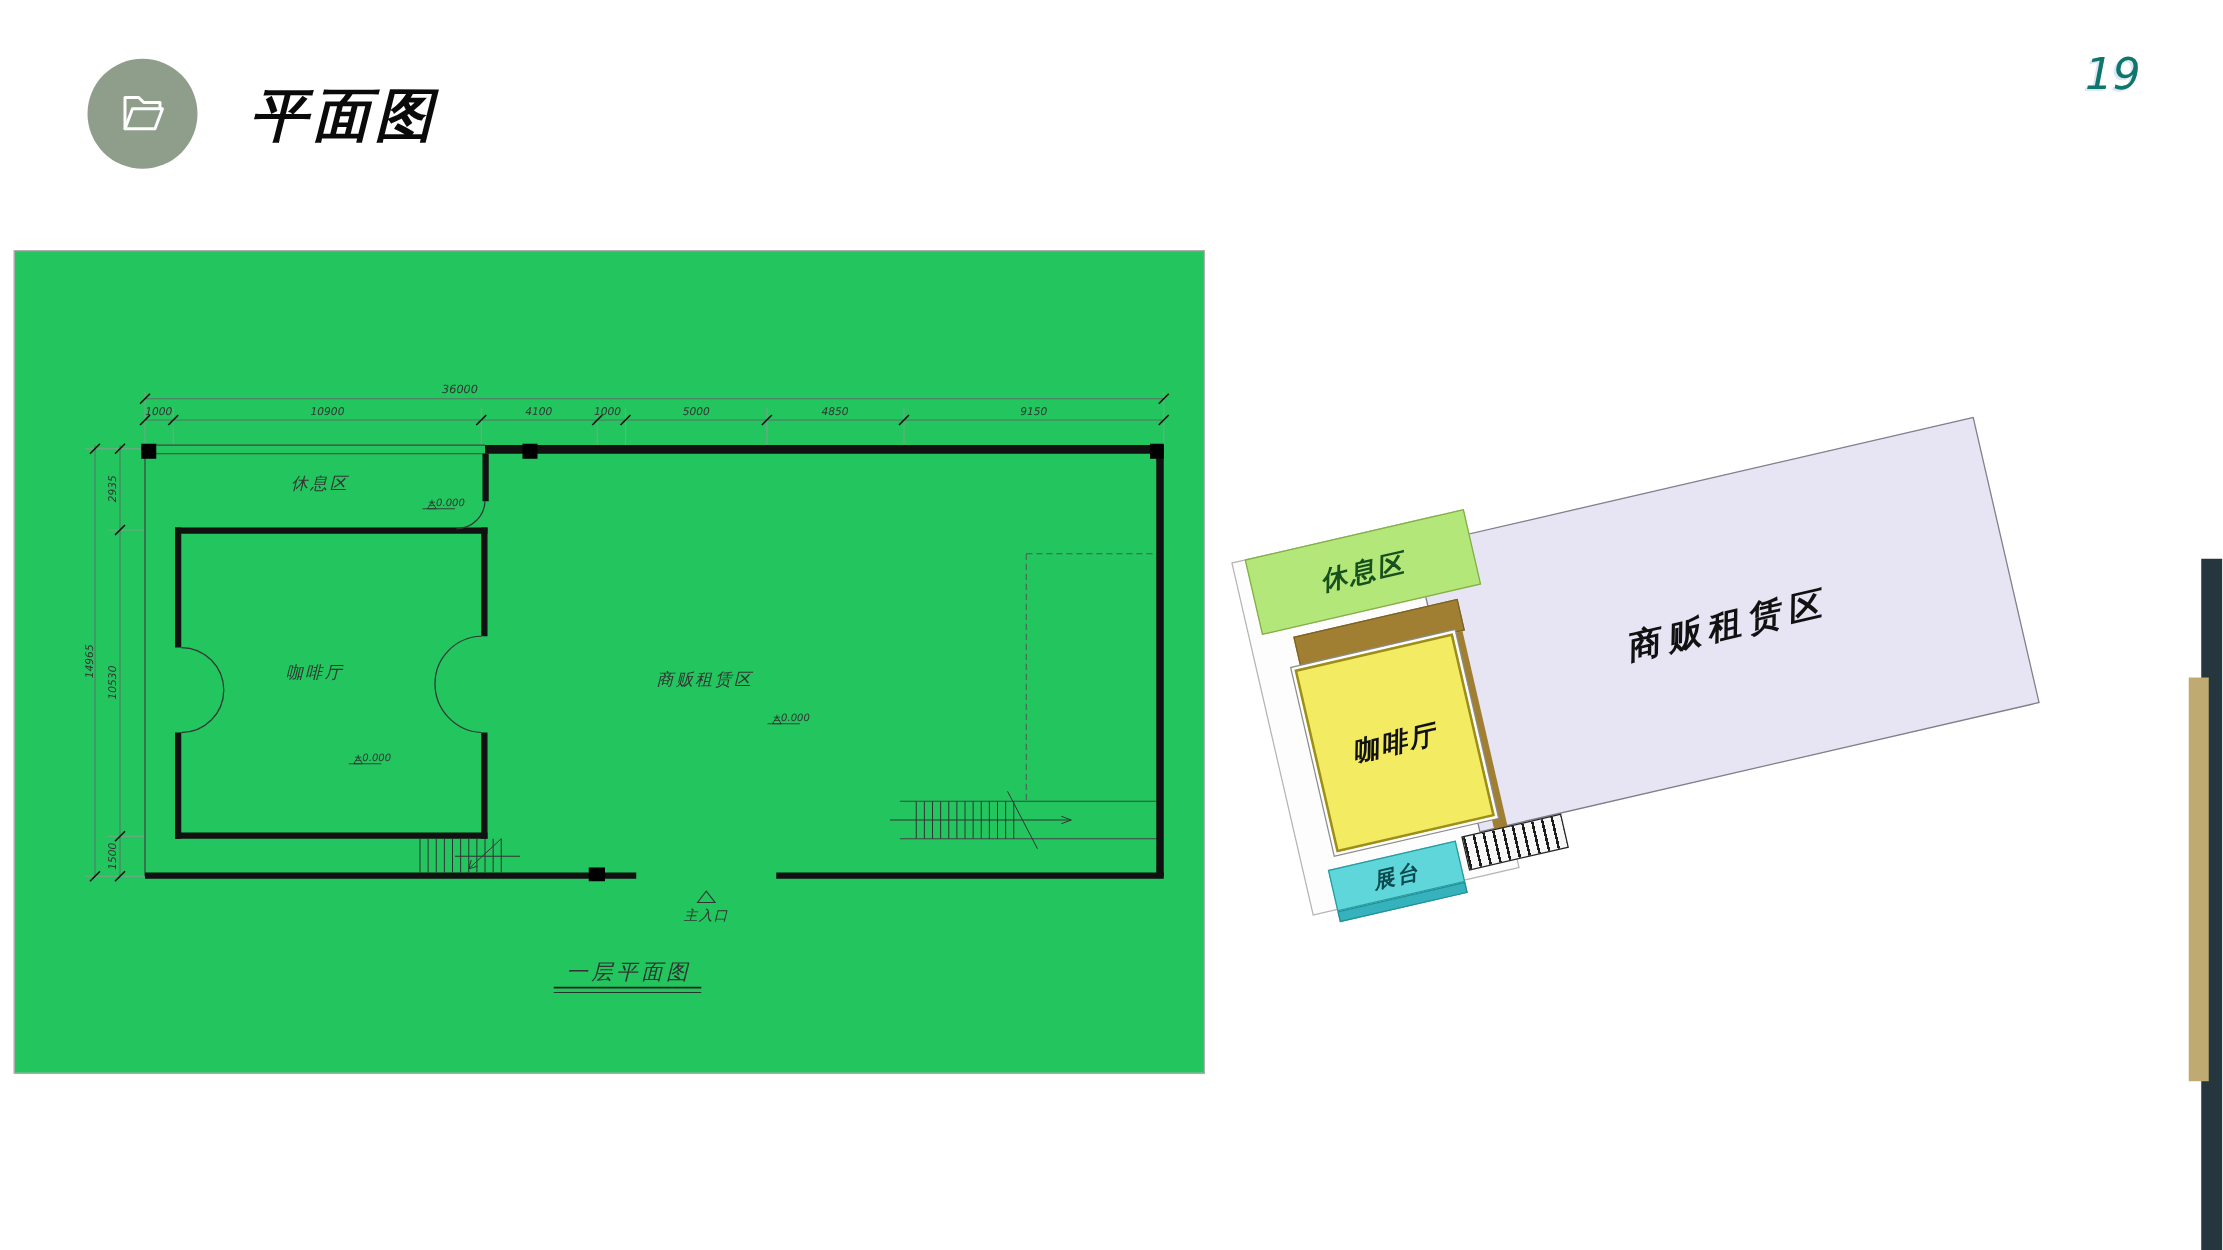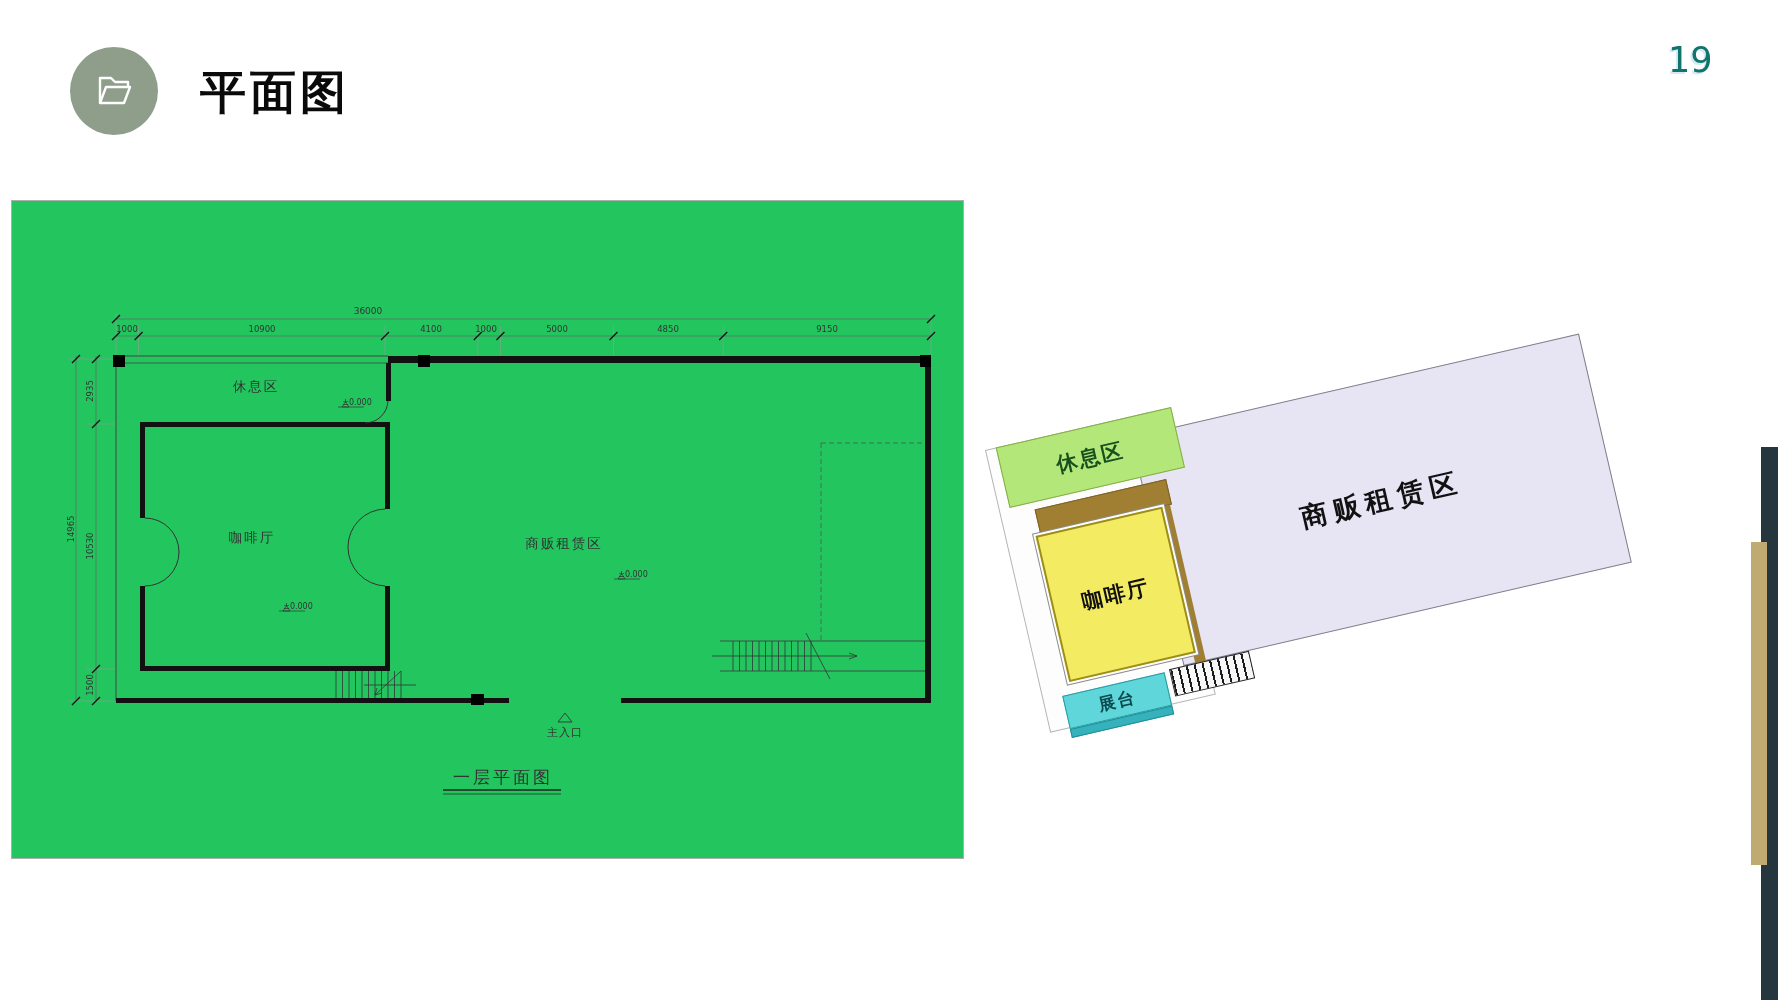--- a/index.html
+++ b/index.html
@@ -1,17 +1,17 @@
 <!DOCTYPE html>
 <html><head>
 <meta charset="utf-8">
 <style>
   html,body{margin:0;padding:0;background:#fff;}
   #slide{position:relative;width:1778px;height:1000px;background:#ffffff;overflow:hidden;
-         font-family:"DejaVu Sans",sans-serif;}
+         font-family:"DejaVu Sans",sans-serif;font-style:italic;}
   
   .title-circle{position:absolute;left:70px;top:47px;width:88px;height:88px;border-radius:50%;
                 background:#8e9e8a;display:flex;align-items:center;justify-content:center;}
   .page-title{position:absolute;left:200px;top:62px;font-size:46px;font-weight:600;color:#0a0a0a;
               letter-spacing:4px;}
   .page-number{position:absolute;left:1668px;top:40px;font-size:35px;color:#0f766e;
                text-shadow:-2px 2px 0 #d9e9f3;}
   
   .plan-frame{position:absolute;left:11px;top:200px;width:951px;height:657px;background:#22c55e;
               border:1px solid #aeaeae;}

